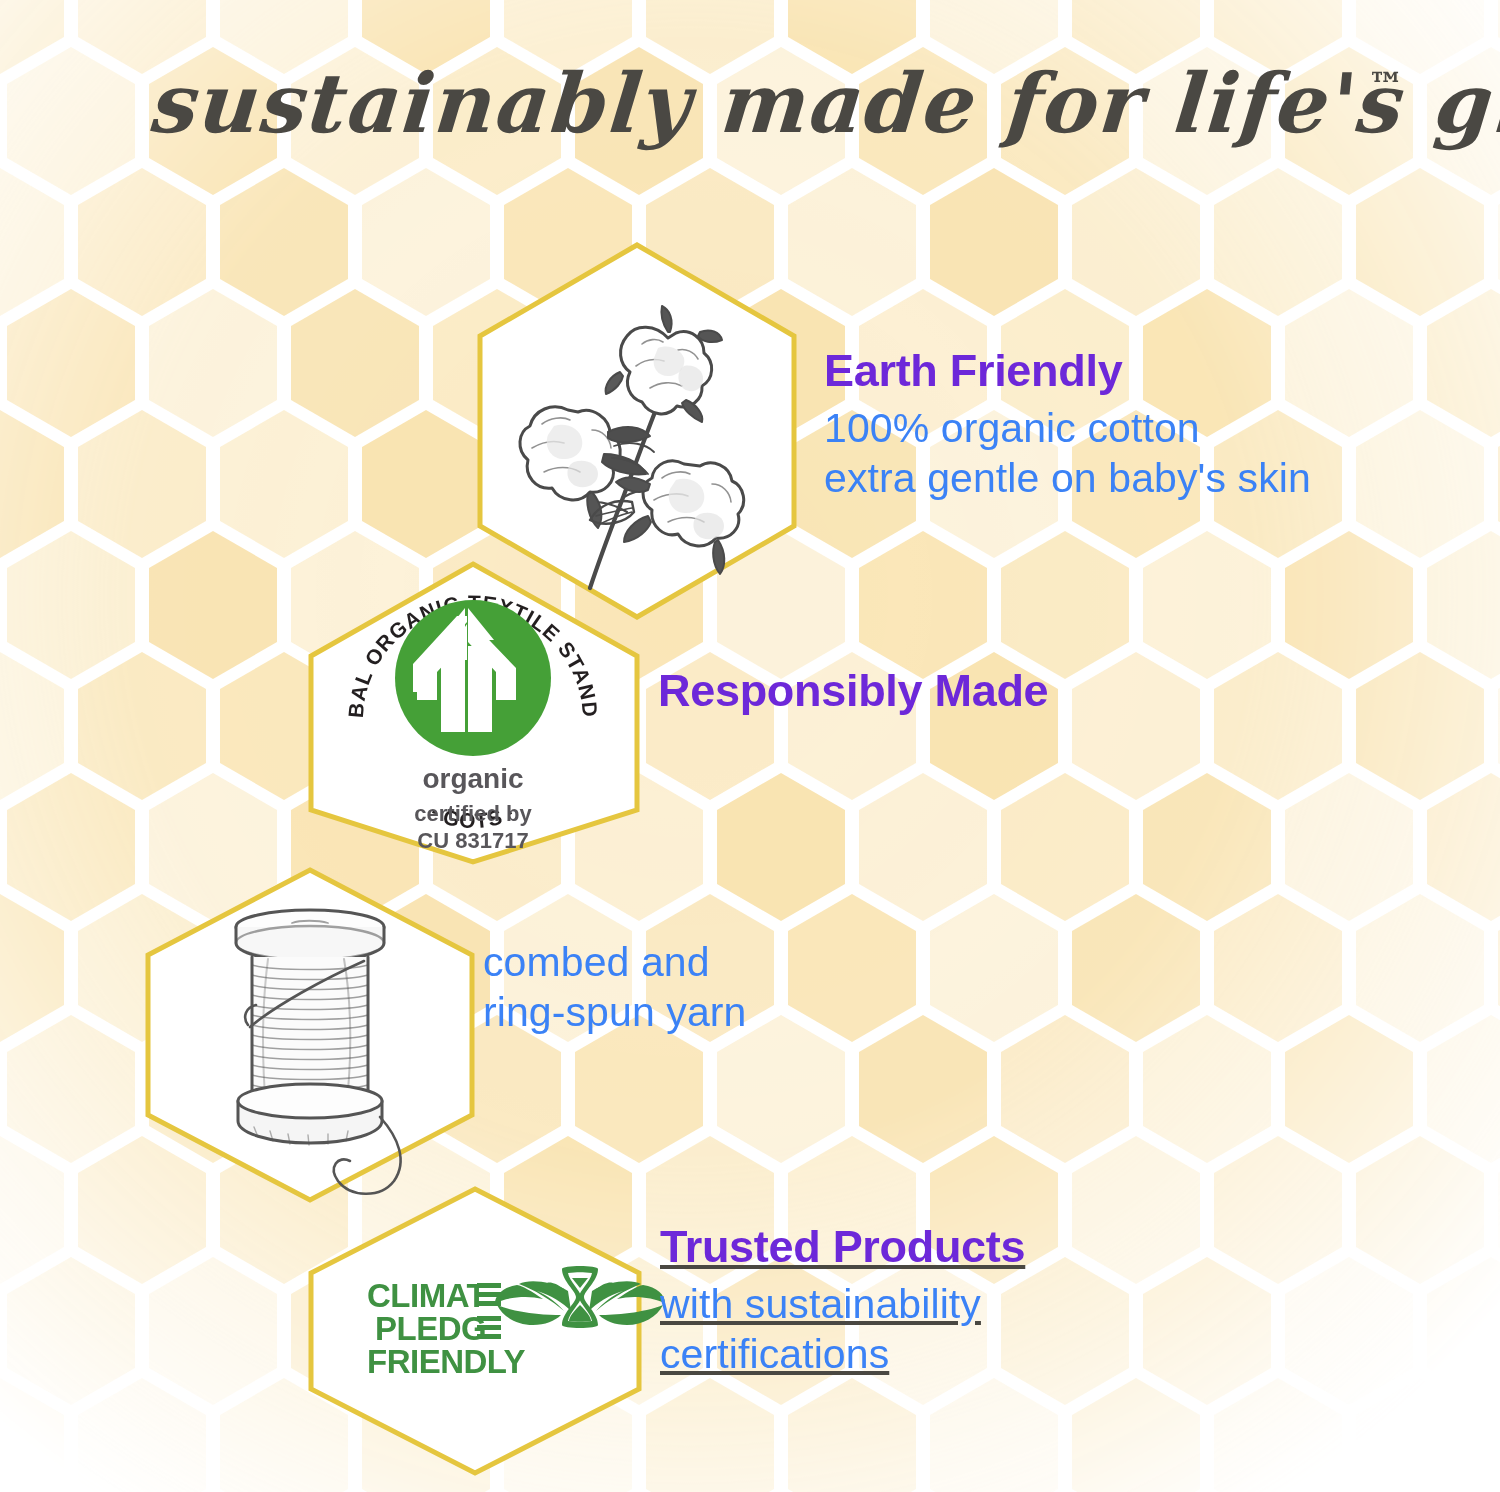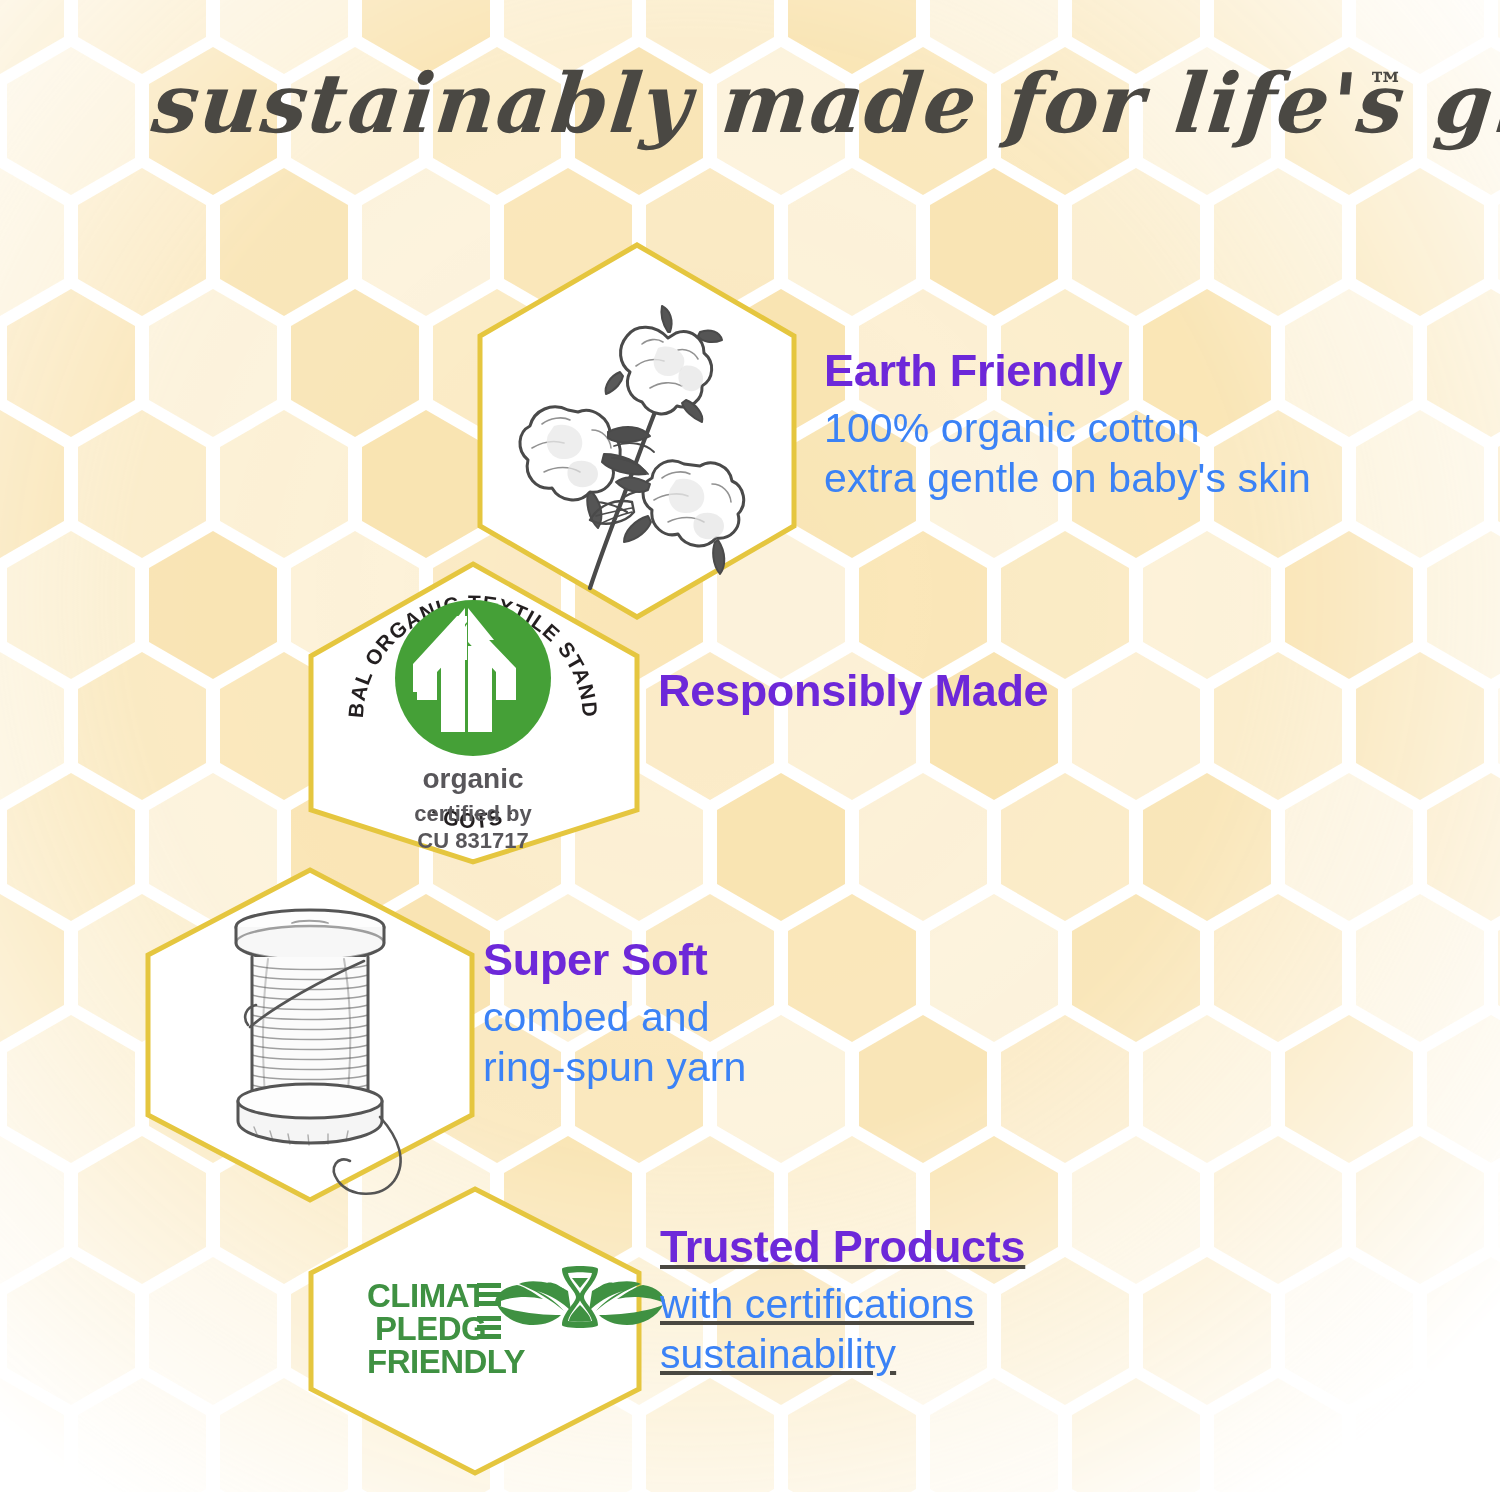--- a/index.html
+++ b/index.html
@@ -500,21 +500,20 @@
             <path d="M186 269 L186 279"></path>
               <path d="M206 266 L204 276"></path>
           </g>
 
           <path d="M238 252 C256 272,266 296,252 316 C238 334,208 332,196 316 C186 302,196 290,208 296" stroke-width="2.6"></path>
         </g>
       </svg>
     </div>
 
     <div class="text-block">
-      <div class="feature-title">Super Soft</div>
       <div class="feature-line">combed and</div>
       <div class="feature-line">ring-spun yarn</div>
     </div>
   </div>
 
   <div class="feature-row" id="row-trust">
 
     <div class="hex-card" id="hex-climate">
       <svg width="340" height="292" viewBox="0 0 340 292" xmlns="http://www.w3.org/2000/svg">
         <polygon points="170,4 334,88 334,204 170,288 6,204 6,88" fill="#ffffff" stroke="#e5c63f" stroke-width="5"></polygon>
@@ -554,18 +553,18 @@
                      C278 87,272 87,263 88 Z"></path>
             <path d="M267 93 L283 93 L275 103 Z"></path>
             <path d="M275 120 C281 126,286 132,286 136 C278 137,272 137,264 136 C264 132,269 126,275 120 Z"></path>
           </g>
         </g>
       </svg>
     </div>
 
     <div class="text-block">
       <div class="feature-title">Trusted Products</div>
-      <div class="feature-line">with certifications</div>
-      <div class="feature-line">sustainability</div>
+      <div class="feature-line">with sustainability</div>
+      <div class="feature-line">certifications</div>
     </div>
   </div>
 
 </div>
 
 </body></html>

